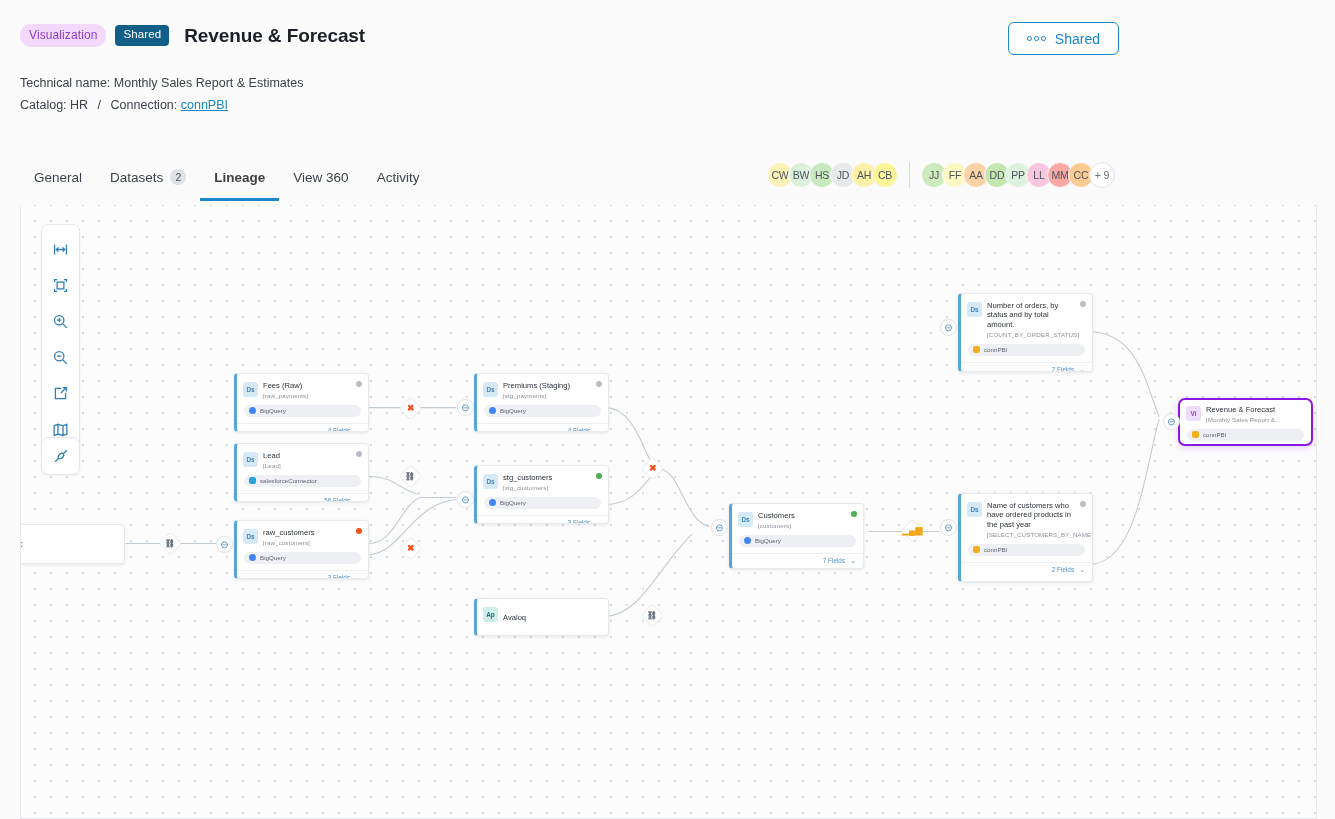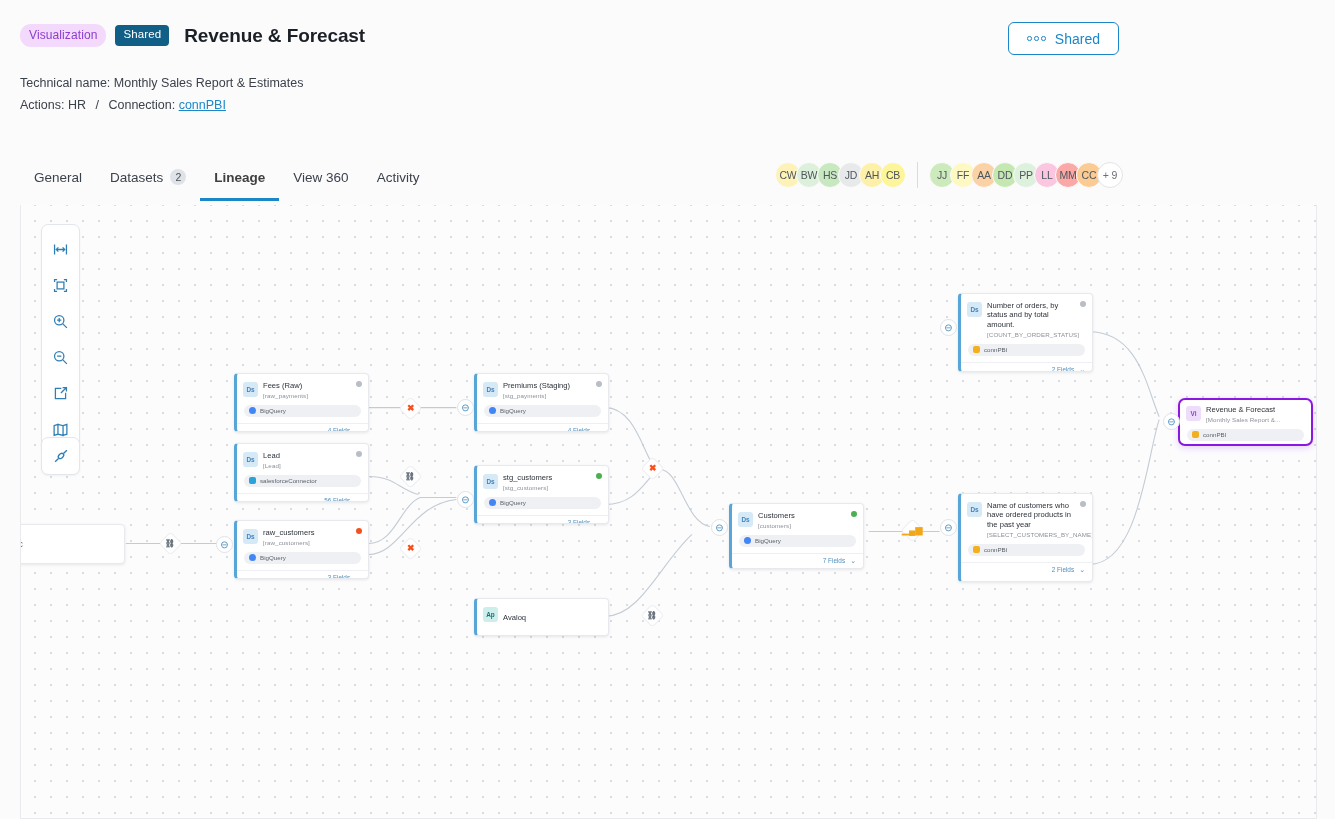--- a/index.html
+++ b/index.html
@@ -46,21 +46,21 @@
     border-bottom: 3px solid transparent;
   }
   .tab.active { color: #404040; font-weight: bold; border-bottom-color: #1b87c9; }
   .tab-count {
     background: #dfe2e6; color: #4a5059; font-size: 10.5px;
     border-radius: 50%; width: 16px; height: 16px;
     display: flex; align-items: center; justify-content: center;
   }
 
   
-  .avatars { position: absolute; top: 162px; right: 12px; display: flex; align-items: center; }
+  .avatars { position: absolute; top: 162px; right: 20px; display: flex; align-items: center; }
   .av-group { display: flex; align-items: center; }
   .av {
     width: 26px; height: 26px; border-radius: 50%;
     display: flex; align-items: center; justify-content: center;
     font-size: 10.5px; color: #4f555d; margin-left: -5px;
     border: 1.5px solid #fbfbfc; letter-spacing: -.2px;
   }
   .av:first-child { margin-left: 0; }
   .av-sep { width: 1px; height: 26px; background: #d8dbe0; margin: 0 11px; }
   .av-more { background: #fff; border: 1px solid #e1e4e8; color: #6a7079; font-size: 10.5px; }
@@ -166,21 +166,21 @@
 
   <div class="hdr-row">
     <span class="badge badge-viz">Visualization</span>
     <span class="badge badge-shared">Shared</span>
     <span class="title">Revenue &amp; Forecast</span>
   </div>
 
   <div class="meta">
     <div>Technical name: Monthly Sales Report &amp; Estimates</div>
     <div>
-      <span>Actions: HR</span>
+      <span>Catalog: HR</span>
       <span style="margin:0 6px;">/</span>
       <span>Connection:</span>
       <a class="link" href="#">connPBI</a>
     </div>
   </div>
 
   <div class="actions-btn">
     <span class="dots">
         <i></i>
         <i></i>

